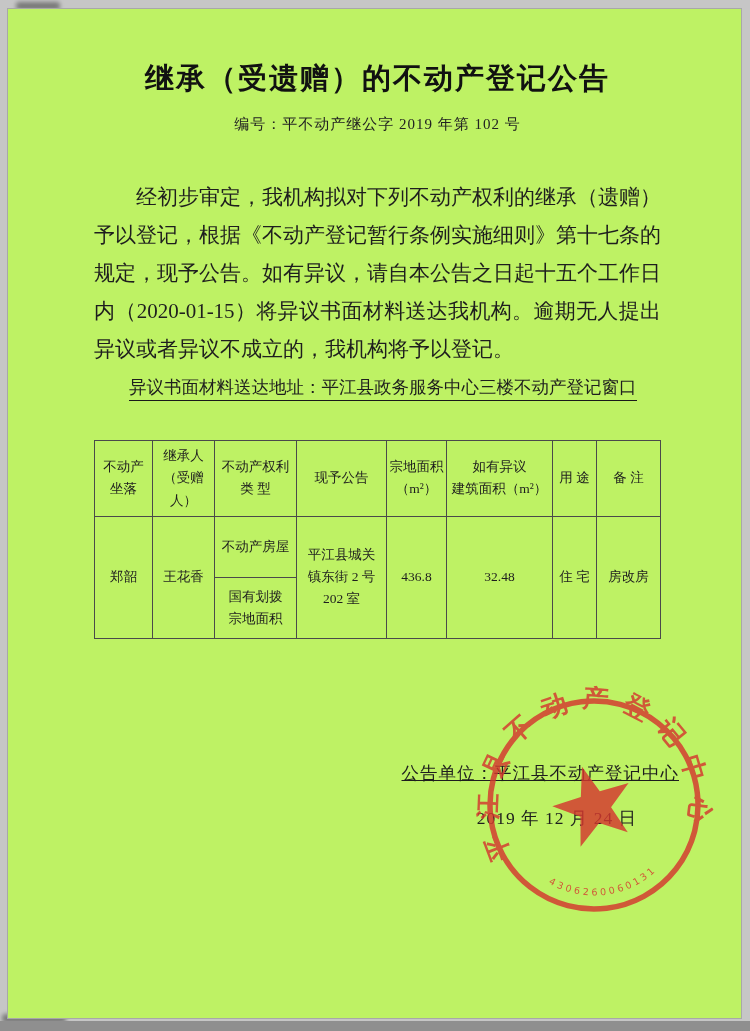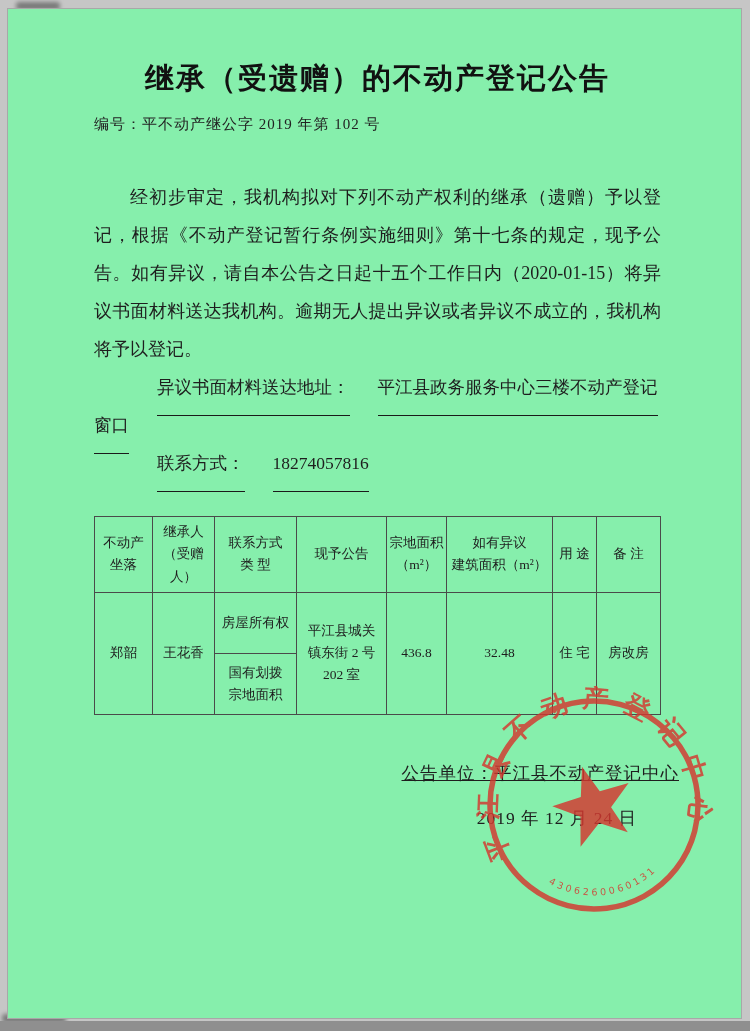--- a/index.html
+++ b/index.html
@@ -12,58 +12,58 @@
   }
   .edge-bottom {
     position: absolute; left: 0; bottom: 0; width: 100%; height: 10px;
     background: #8f8f8f;
   }
   .smudge { position: absolute; background: #3c3c3c; filter: blur(2px); opacity: .55; border-radius: 3px; }
   .smudge-tl { top: 2px; left: 16px; width: 44px; height: 8px; }
   .smudge-bl { bottom: 8px; left: 2px; width: 64px; height: 9px; }
   .page {
     position: absolute; top: 9px; left: 8px; right: 9px; bottom: 13px;
-    background: #86efac;
+    background: #bef264;
     box-shadow: 0 0 0 1px #a8a8a8;
     padding: 50px 80px 0 86px;
     box-sizing: border-box;
     color: #1c1c1c;
   }
   h1.title {
     margin: 0 0 16px 0;
     text-align: center;
     font-family: "Liberation Sans", sans-serif;
     font-weight: 700;
     font-size: 29px;
     letter-spacing: 2px;
     color: #111;
   }
   .doc-number {
-    text-align: left;
+    text-align: center;
     font-size: 15px;
     letter-spacing: 1px;
     margin-bottom: 44px;
     color: #222;
   }
   .body-para {
     margin: 20px 0 0 0;
-    font-size: 18px;
+    font-size: 21px;
     line-height: 38px;
     text-indent: 2em;
     text-align: justify;
     color: #1e1e1e;
   }
   .u-line {
     margin: 0;
     font-size: 17.5px;
     line-height: 38px;
     text-indent: 2em;
     color: #1e1e1e;
   }
-  .u { border-bottom: 1.5px solid #1a1a1a; padding-bottom: 18px; margin-left: 28px; }
+  .u { border-bottom: 1.5px solid #1a1a1a; padding-bottom: 3px; }
   table.announce-table {
     border-collapse: collapse;
     table-layout: fixed;
     margin-top: 34px;
     width: 566px;
   }
   .announce-table td {
     border: 1px solid #4a4a4a;
     text-align: center;
     vertical-align: middle;
@@ -123,52 +123,51 @@
 <div class="page">
 
   <h1 class="title">继承（受遗赠）的不动产登记公告</h1>
 
   <div class="doc-number">编号：平不动产继公字 2019 年第 102 号</div>
 
   <p class="body-para">经初步审定，我机构拟对下列不动产权利的继承（遗赠）予以登记，根据《不动产登记暂行条例实施细则》第十七条的规定，现予公告。如有异议，请自本公告之日起十五个工作日内（2020-01-15）将异议书面材料送达我机构。逾期无人提出异议或者异议不成立的，我机构将予以登记。</p>
 
   <p class="u-line"><span class="u">异议书面材料送达地址：</span><span class="u">平江县政务服务中心三楼不动产登记窗口</span></p>
 
-  <p class="u-line"><span class="u">联系方式：</span><span class="u">18274057816</span></p>
 
   <table class="announce-table">
     <colgroup>
       <col style="width:58px">
         <col style="width:62px">
         <col style="width:82px">
         <col style="width:90px">
       <col style="width:60px">
         <col style="width:106px">
         <col style="width:44px">
         <col style="width:64px">
     </colgroup>
     <tbody>
         <tr class="hdr">
       <td>不动产坐落</td>
       <td>继承人
 （受赠人）</td>
-      <td>联系方式
+      <td>不动产权利
 类  型</td>
       <td>现予公告</td>
       <td>宗地面积
 （m²）</td>
       <td>如有异议
 建筑面积（m²）</td>
       <td>用  途</td>
       <td>备  注</td>
     </tr>
     <tr class="r1">
       <td rowspan="2">郑韶</td>
       <td rowspan="2">王花香</td>
-      <td>房屋所有权</td>
+      <td>不动产房屋</td>
       <td rowspan="2">平江县城关
 镇东街 2 号
 202 室</td>
       <td rowspan="2">436.8</td>
       <td rowspan="2">32.48</td>
       <td rowspan="2">住  宅</td>
       <td rowspan="2">房改房</td>
     </tr>
     <tr class="r2">
       <td>国有划拨

